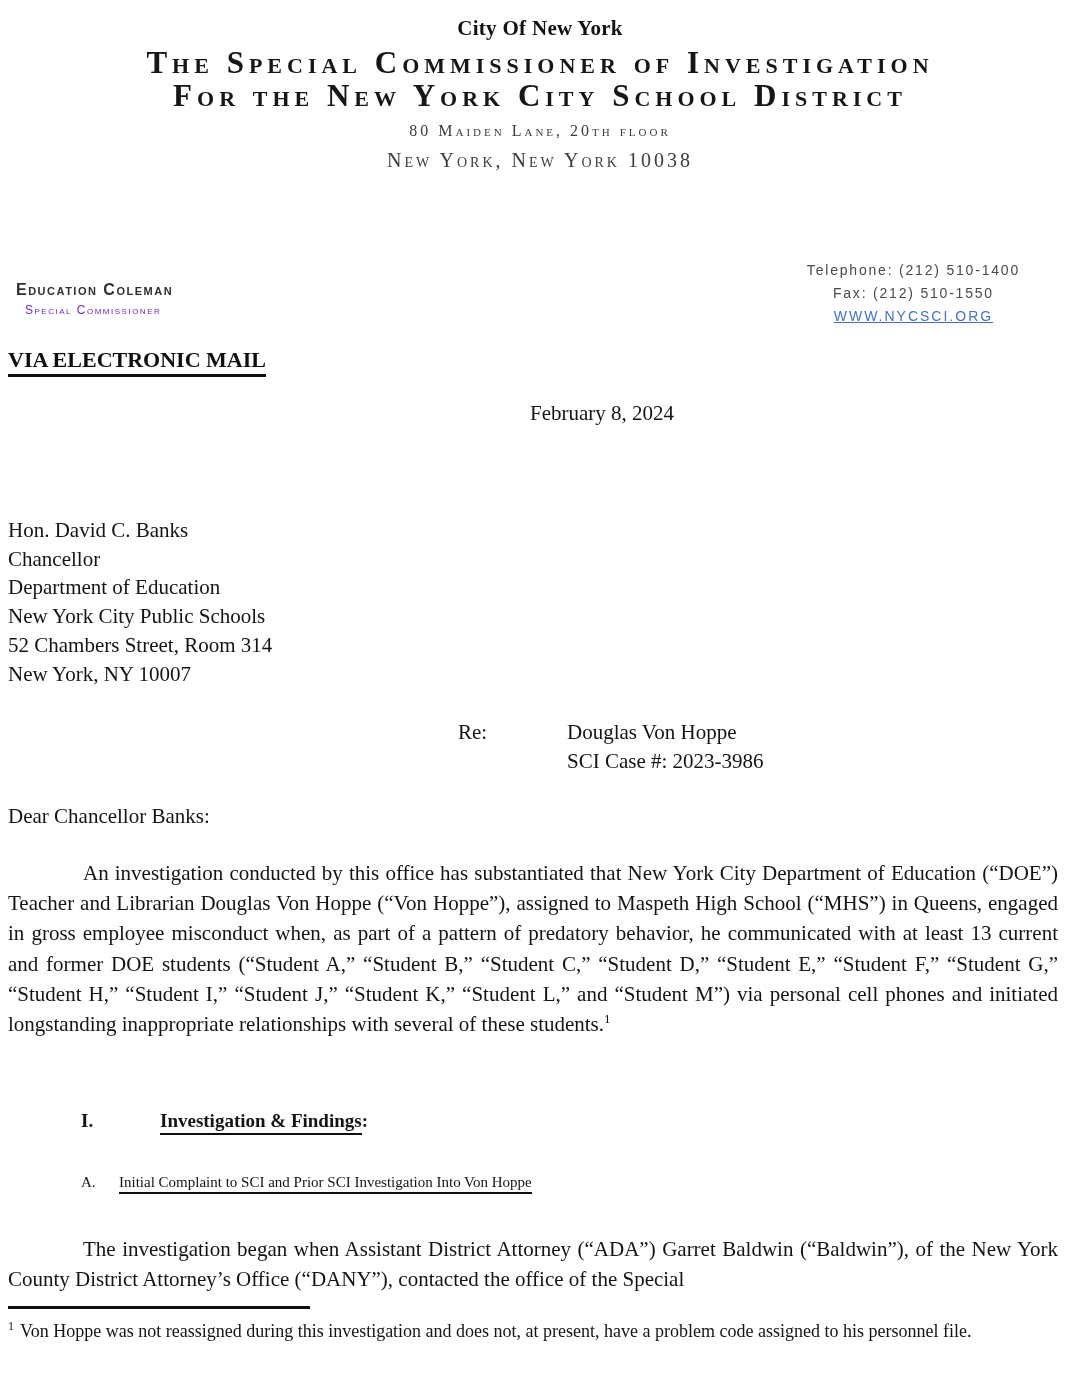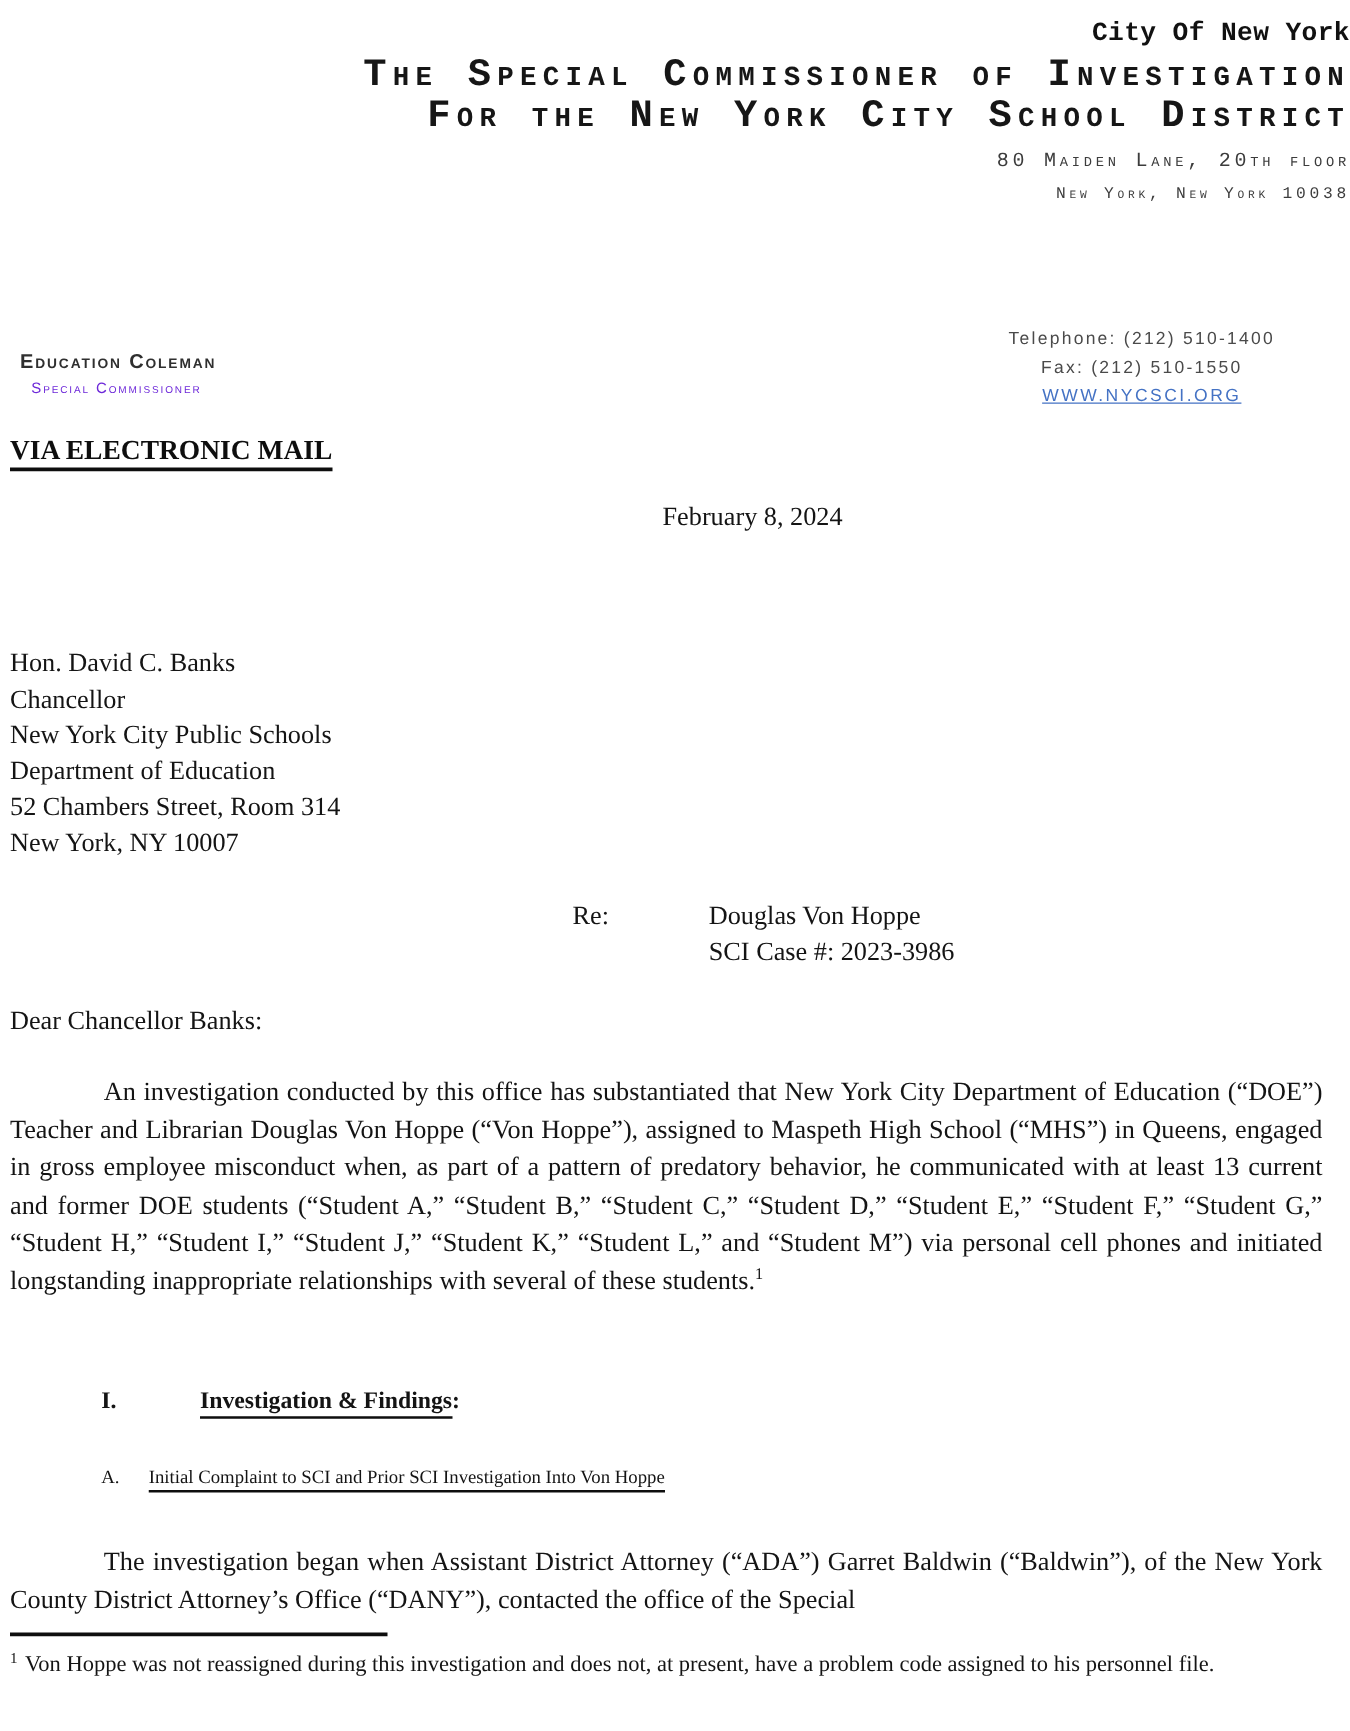--- a/index.html
+++ b/index.html
@@ -14,22 +14,22 @@
     font-family: "Liberation Serif", serif;
     color: #141414;
   }
 
   
   .letterhead {
     position: absolute;
     top: 16px;
     left: 0;
     width: 100%;
-    text-align: right;
-    font-family: Liberation Mono, monospace;
+    text-align: center;
+    font-family: Liberation Serif, serif;
   }
   .lh-city {
     font-size: 21px;
     font-weight: 700;
     color: #111111;
     letter-spacing: 0.3px;
   }
   .lh-org1, .lh-org2 {
     font-size: 31px;
     font-weight: 700;
@@ -42,21 +42,21 @@
   .lh-addr1 {
     margin-top: 10px;
     font-size: 16px;
     font-weight: 500;
     font-variant: small-caps;
     letter-spacing: 3px;
     color: #3c3c3c;
   }
   .lh-addr2 {
     margin-top: 9px;
-    font-size: 13px;
+    font-size: 20px;
     font-weight: 500;
     font-variant: small-caps;
     letter-spacing: 3px;
     color: #3c3c3c;
   }
 
   
   .commissioner {
     position: absolute;
     top: 281px;
@@ -235,22 +235,22 @@
 
   <div class="via">
     <span>VIA ELECTRONIC MAIL</span>
   </div>
 
   <div class="date">February 8, 2024</div>
 
   <div class="recipient">
     <div>Hon. David C. Banks</div>
     <div>Chancellor</div>
+    <div>Department of Education</div>
     <div>New York City Public Schools</div>
-    <div>Department of Education</div>
     <div>52 Chambers Street, Room 314</div>
     <div>New York, NY 10007</div>
   </div>
 
   <div class="re-block">
     <div class="re-label">Re:</div>
     <div class="re-content">
       <div>Douglas Von Hoppe</div>
       <div>SCI Case #: 2023-3986</div>
     </div>

